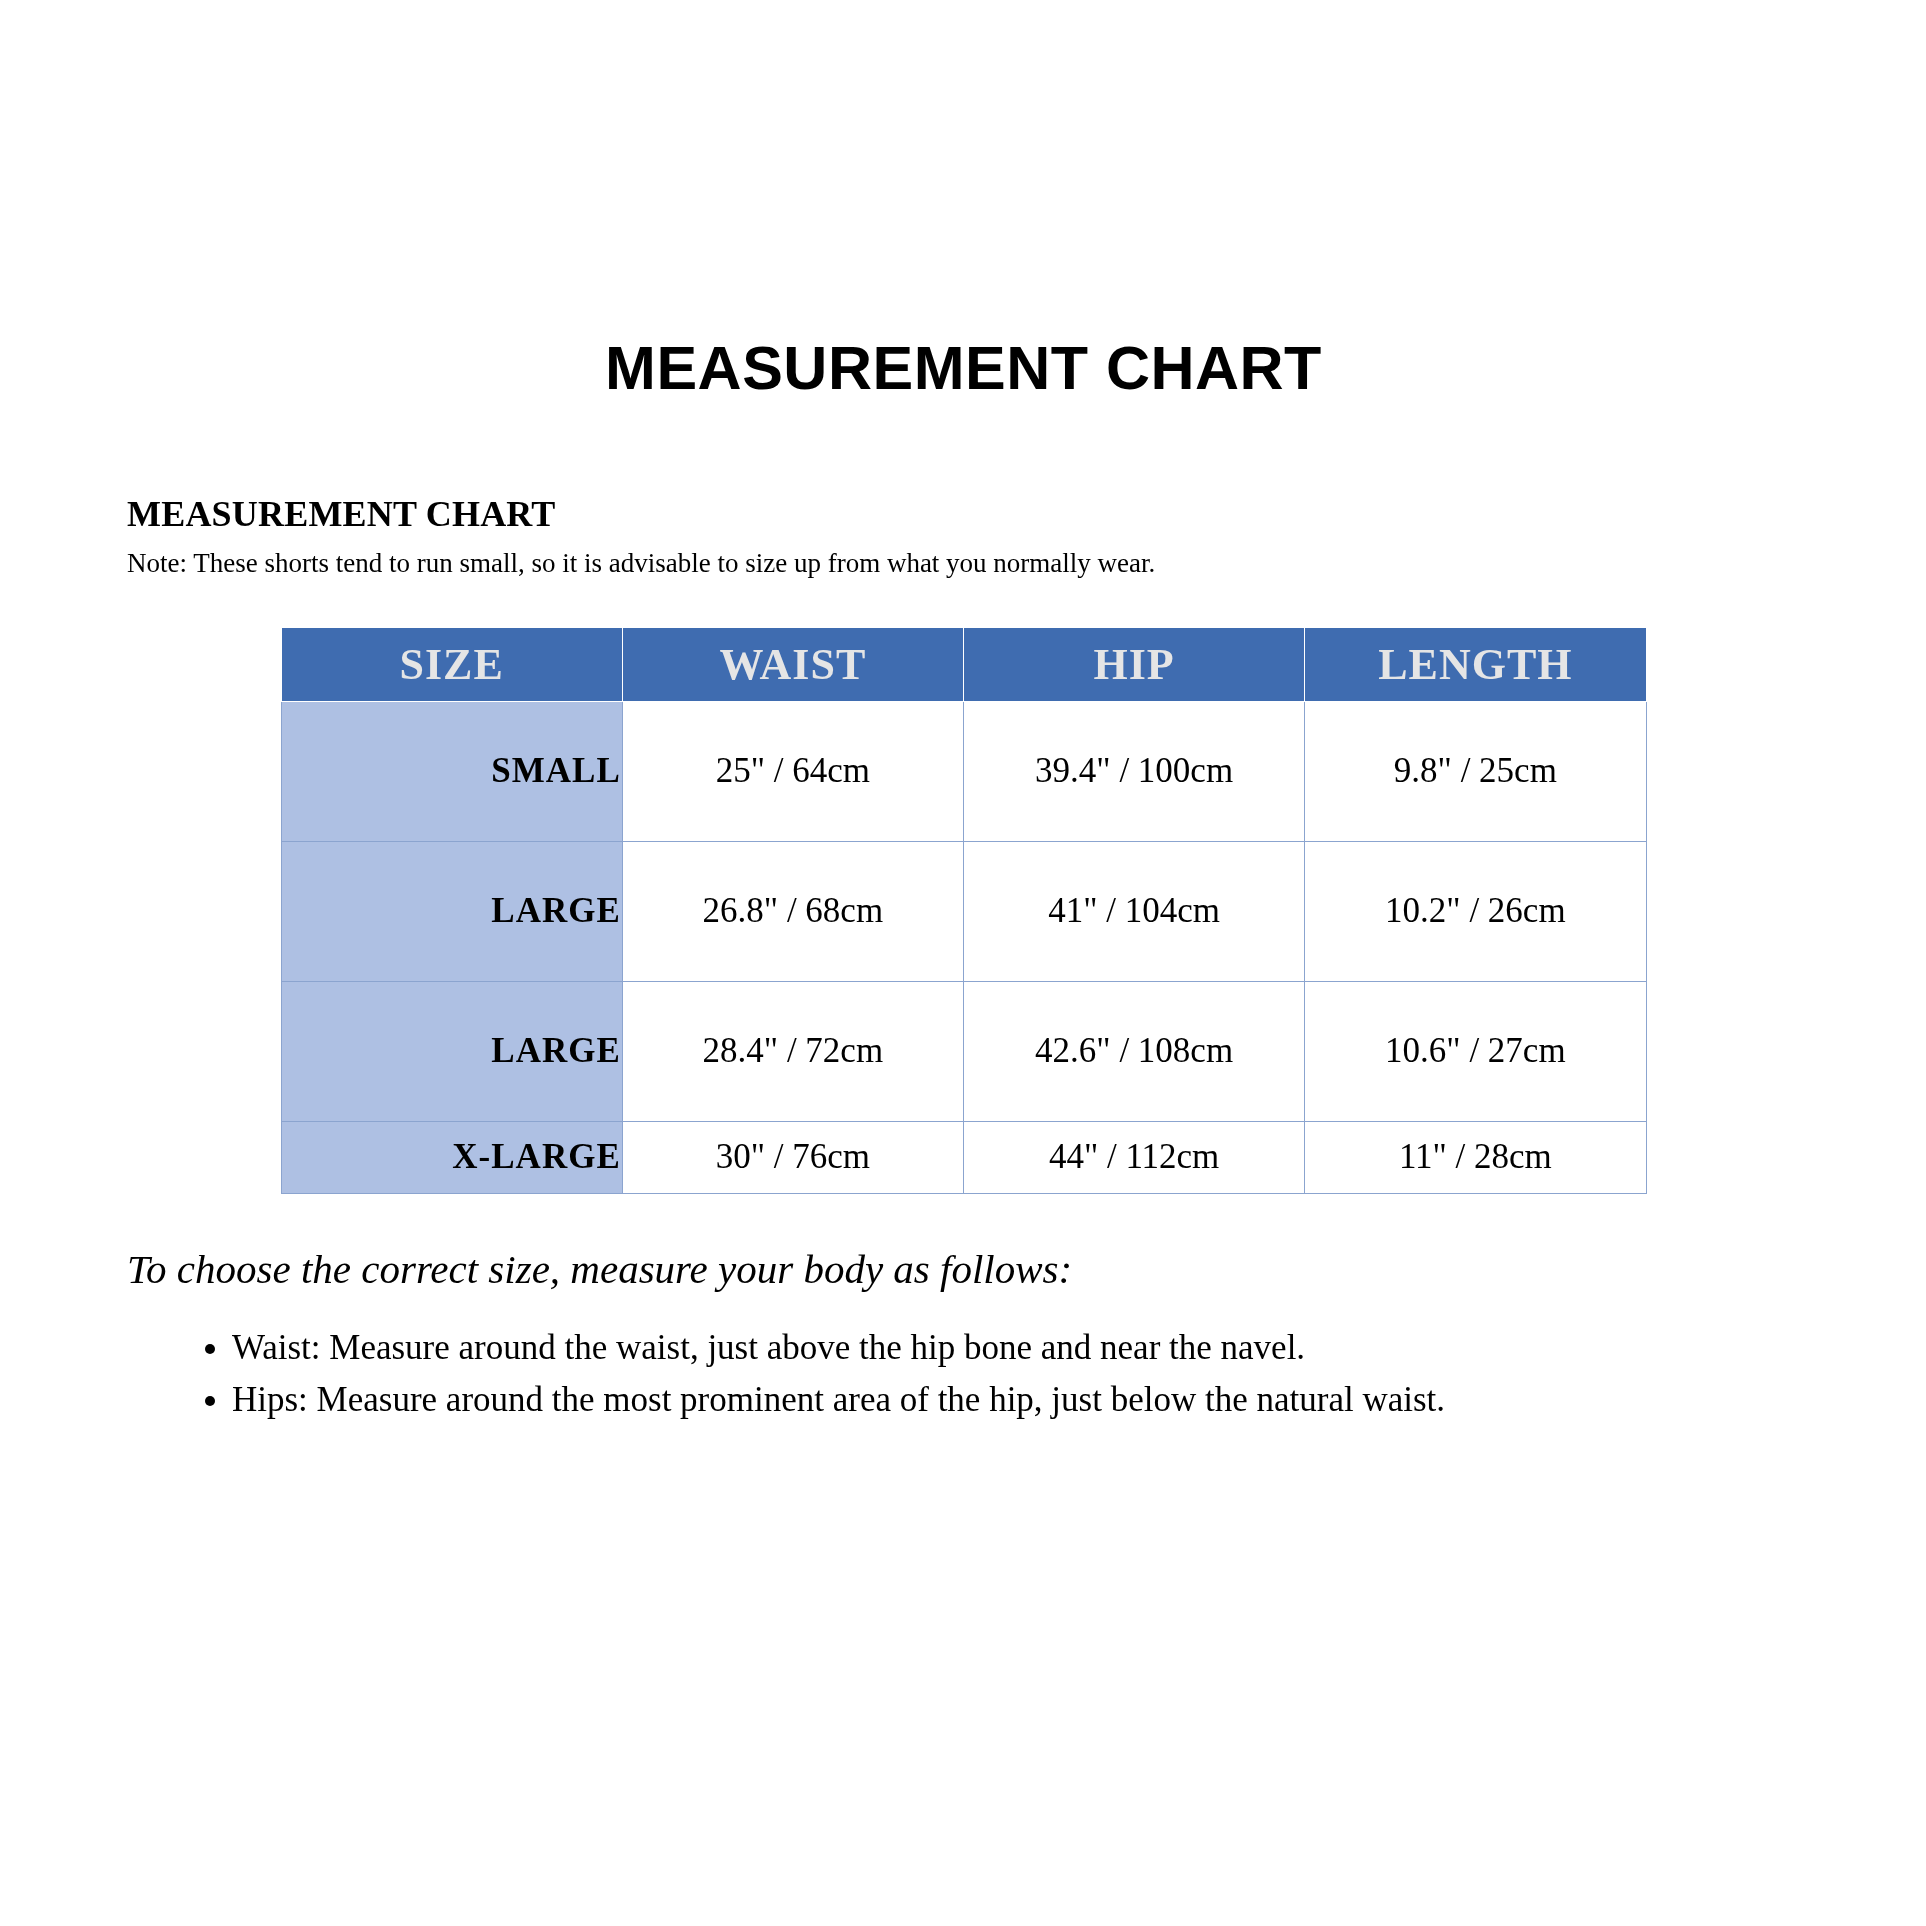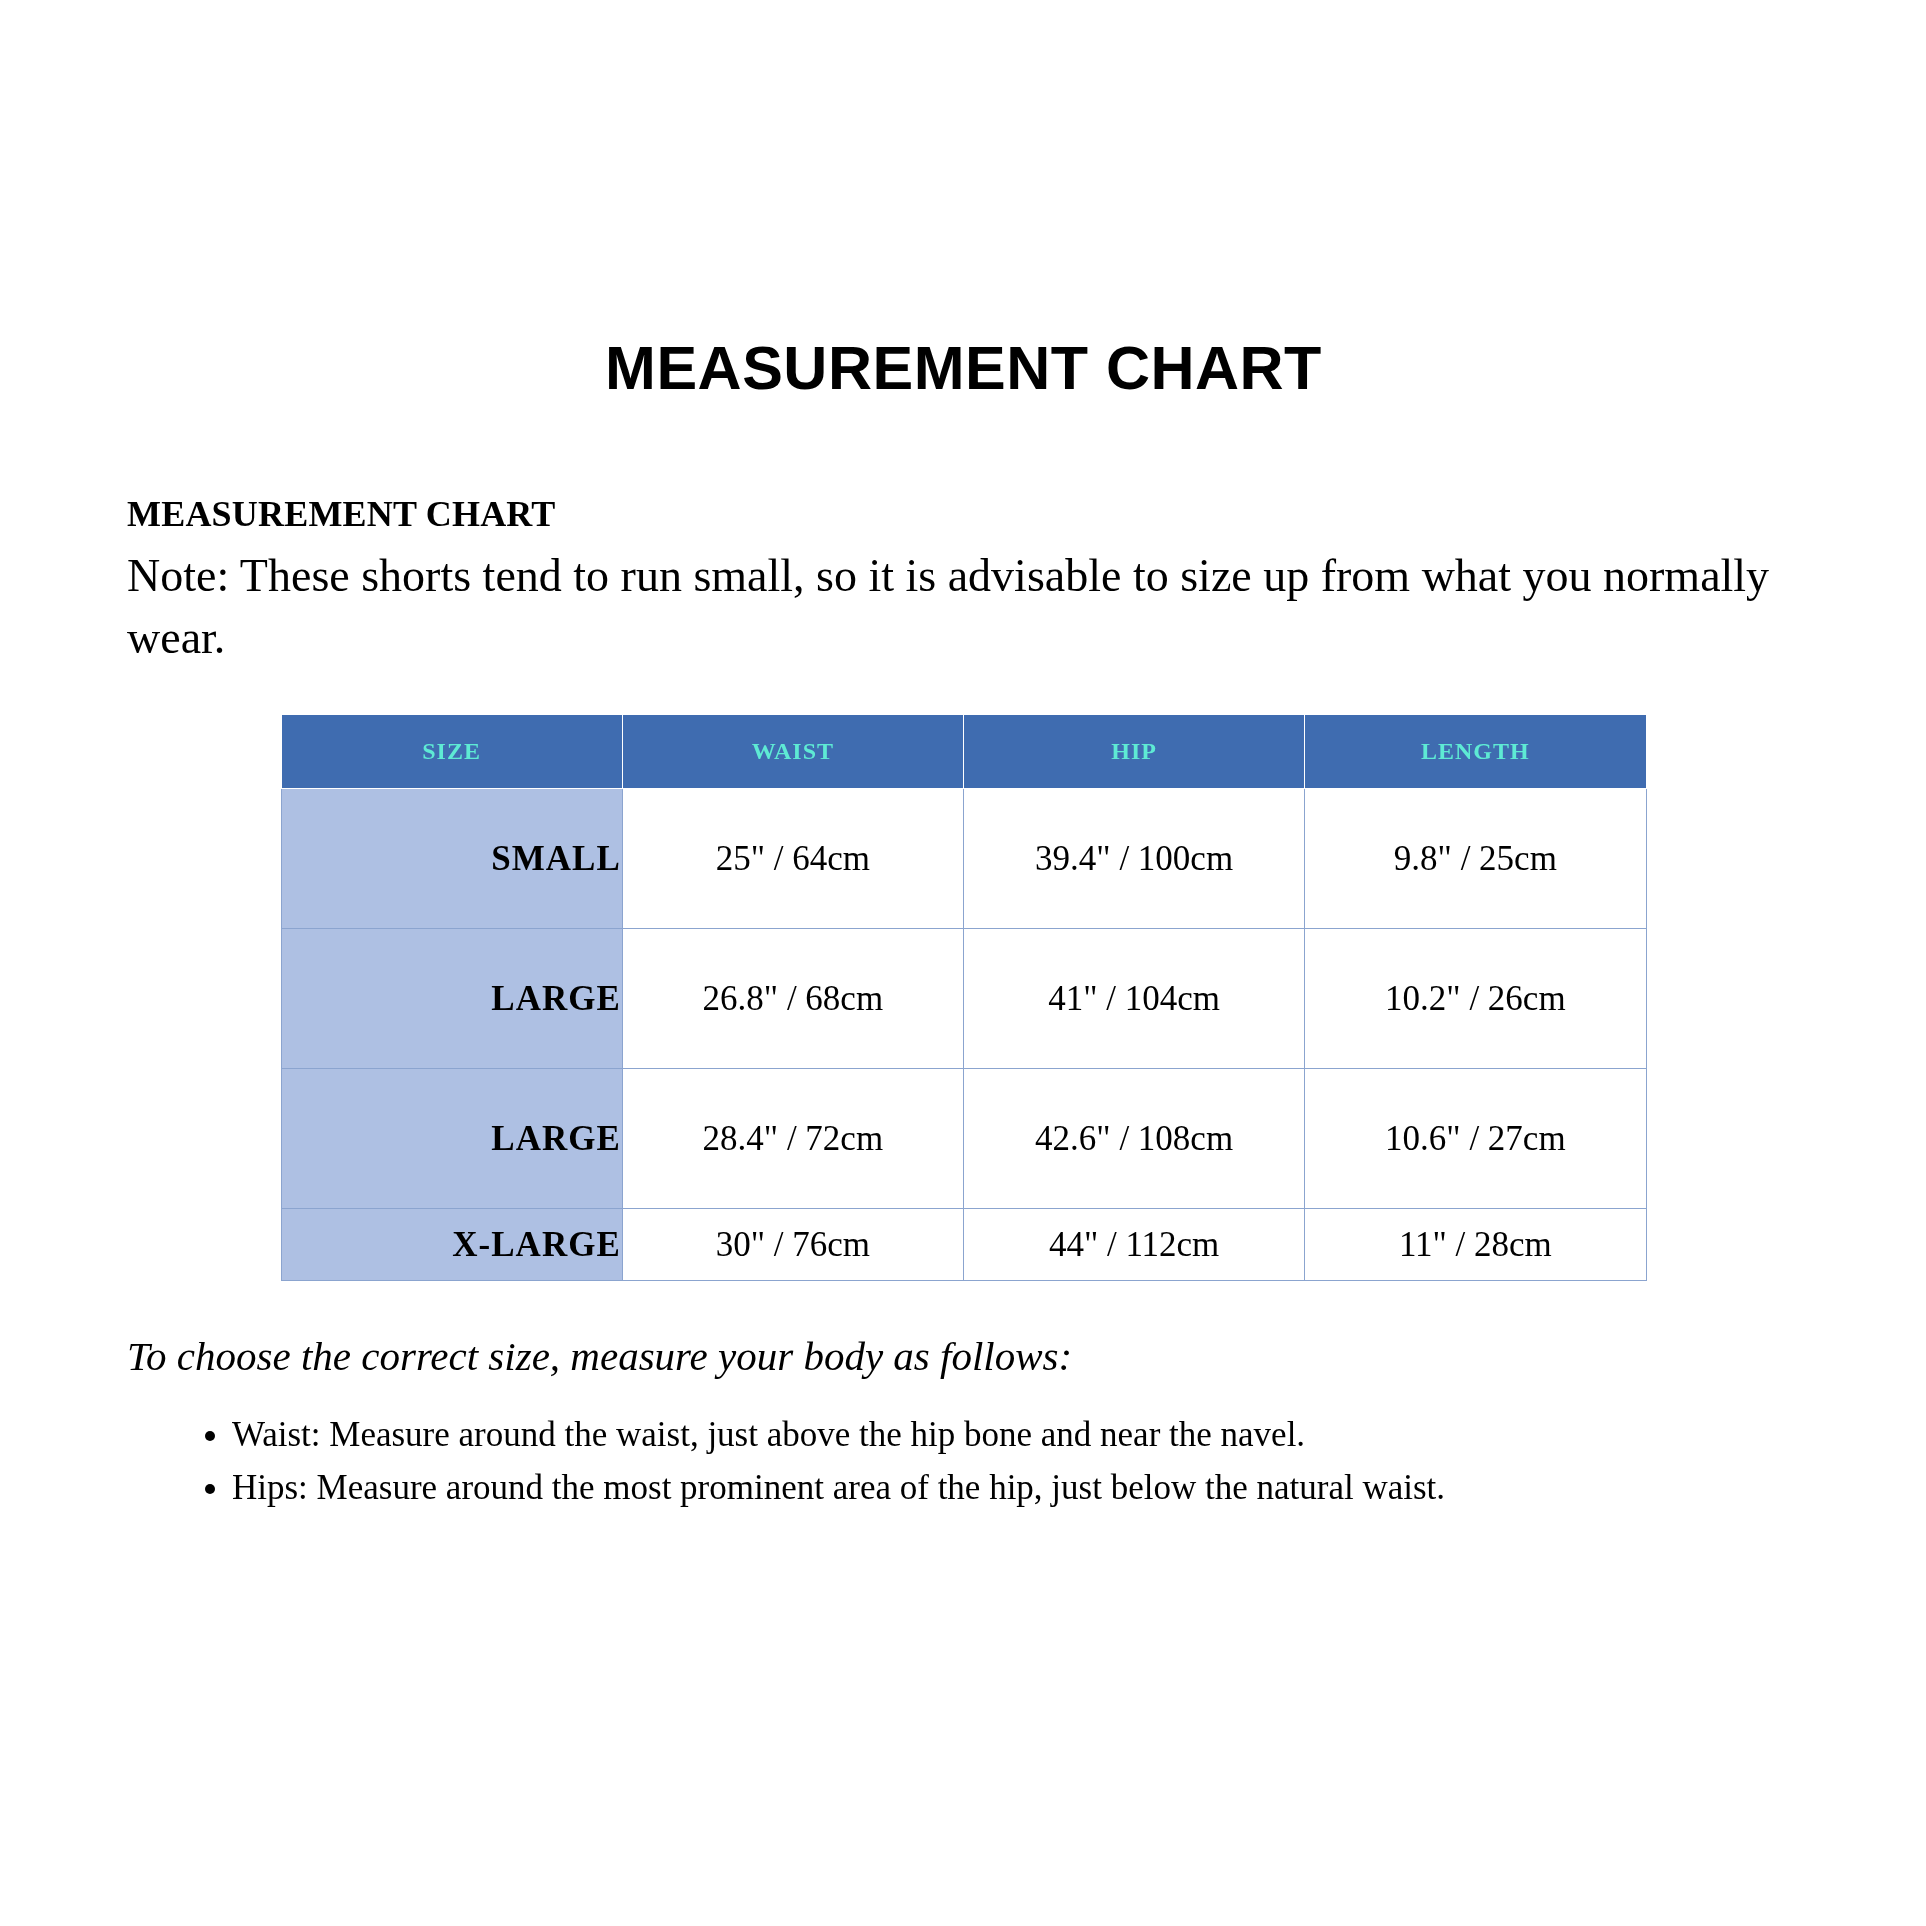--- a/index.html
+++ b/index.html
@@ -35,41 +35,41 @@
     padding: 0 119px 0 119px;
   }
   .section-head {
     font-family: "Liberation Serif", serif;
     font-weight: bold;
     font-size: 36px;
     margin-top: 91px;
     letter-spacing: 0.2px;
   }
   .note {
-    font-size: 46px;
+    font-size: 27px;
     margin-top: 10px;
     line-height: 1.35;
   }
   table.size-table {
     border-collapse: collapse;
     margin: 45px auto 0 auto;
     width: 1366px;
     table-layout: fixed;
   }
   table.size-table th,
   table.size-table td {
     border: 1px solid #ffffff;
     text-align: center;
     vertical-align: middle;
   }
   table.size-table thead th {
     background: #3f6cb0;
-    color: #5eead4;
+    color: #e5e5e5;
     font-weight: bold;
-    font-size: 24px;
+    font-size: 44px;
     height: 71px;
     letter-spacing: 1px;
   }
   table.size-table tbody td {
     background: #ffffff;
     font-size: 35px;
     height: 137px;
     border: 1px solid #8ba4cf;
   }
   table.size-table tbody td.size-cell {

